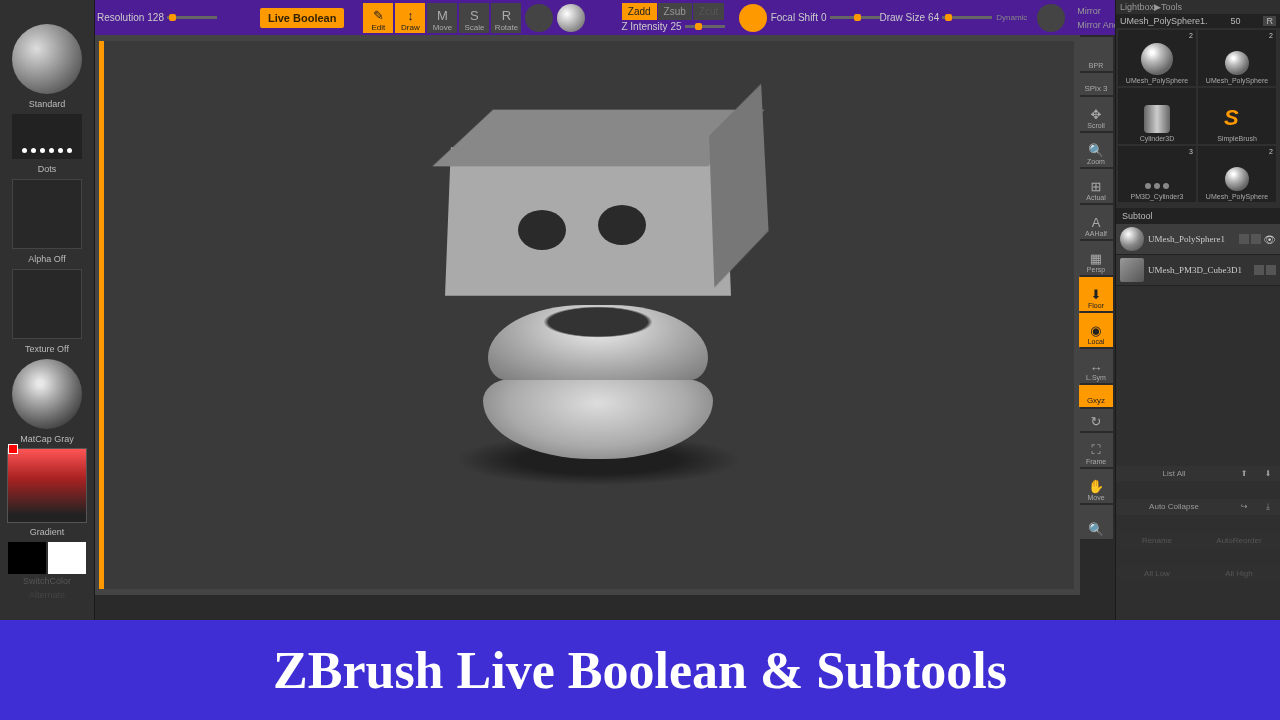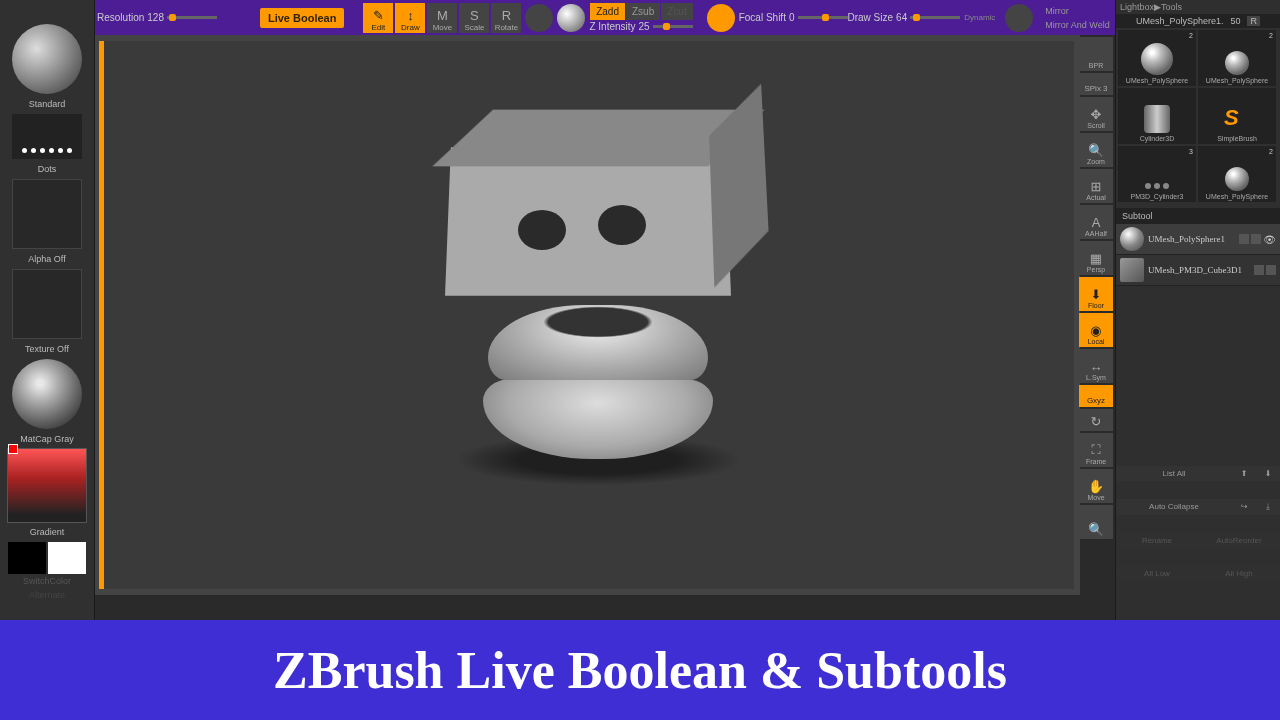--- a/index.html
+++ b/index.html
@@ -8,21 +8,21 @@
 .t-label { color: #bbb; padding: 2px 5px; }
 .slider-group { display: flex; align-items: center; gap: 3px; min-width: 90px; }
 .slider-group .val { color: #ccc; }
 .slider-track { width: 50px; height: 3px; background: #666; position: relative; }
 .slider-thumb { width: 7px; height: 7px; background: #f90; border-radius: 2px; position: absolute; top: -2px; }
 .top-buttons { display: flex; gap: 2px; margin-left: 15px; }
 .tbtn { width: 30px; height: 30px; background: #444; border: none; color: #aaa; font-size: 8px; display: flex; flex-direction: column; align-items: center; justify-content: flex-end; padding-bottom: 1px; cursor: pointer; }
 .tbtn.orange { background: #f90; color: #222; }
 .live-bool { background: #f90; color: #332200; padding: 4px 8px; font-size: 11px; font-weight: bold; border-radius: 2px; cursor: pointer; }
 .round-btn { width: 28px; height: 28px; background: #444; border-radius: 50%; border: none; cursor: pointer; }
-.z-chips { display: flex; gap: 0; align-items: flex-end; }
+.z-chips { display: flex; gap: 0; align-items: center; margin-left: 32px; }
 .z-chip { padding: 3px 6px; font-size: 10px; background: #444; color: #999; cursor: pointer; }
 .z-chip.on { background: #f90; color: #222; }
 .mirror-block { display: flex; flex-direction: column; font-size: 9px; color: #999; margin-left: 4px; }
 .mirror-block div { padding: 2px 4px; cursor: pointer; }
 
 .left-bar { position: absolute; top: 0; left: 0; width: 95px; height: 720px; background: #303030; border-right: 1px solid #1a1a1a; display: flex; flex-direction: column; align-items: center; padding-top: 3px; }
 .left-bar .section-label { font-size: 9px; color: #bbb; padding: 2px; }
 .brush-prev { width: 70px; height: 70px; background: radial-gradient(circle at 35% 35%, #ddd, #888 50%, #555 80%); border-radius: 50%; margin: 3px; cursor: pointer; }
 .stroke-prev { width: 70px; height: 45px; background: #222; margin: 3px; display: flex; align-items: flex-end; justify-content: center; cursor: pointer; }
 .dots { display: flex; gap: 4px; margin-bottom: 6px; }
@@ -34,21 +34,21 @@
 .fill-boxes { display:flex; gap:2px; margin-top: 3px; }
 .fill-boxes div { width: 38px; height: 32px; }
 
 .right-tools { position: absolute; top: 35px; right: 165px; width: 36px; display: flex; flex-direction: column; gap: 2px; padding-top: 2px; }
 .rtbtn { width: 34px; height: 34px; background: #444; border: none; color: #aaa; font-size: 7px; display: flex; flex-direction: column; align-items: center; justify-content: flex-end; padding-bottom: 2px; cursor: pointer; }
 .rtbtn.orange { background: #f90; color: #222; }
 .rtbtn.small { height: 22px; font-size: 8px; }
 
 .right-panel { position: absolute; top: 0; right: 0; width: 165px; height: 720px; background: #2f2f2f; border-left: 1px solid #1a1a1a; font-size: 9px; color: #bbb; }
 .breadcrumb { padding: 2px 4px; color: #999; font-size: 9px; }
-.tool-header { background: #222; padding: 2px 20px; display: flex; justify-content: space-between; }
+.tool-header { background: #222; padding: 2px 4px; display: flex; justify-content: space-between; }
 .tool-tile-grid { display: flex; flex-wrap: wrap; gap: 2px; padding: 2px; }
 .tool-tile { width: 78px; height: 56px; background: #222; display: flex; flex-direction: column; align-items: center; justify-content: flex-end; font-size: 7px; color: #aaa; padding-bottom: 2px; position: relative; cursor: pointer; }
 .tool-tile .badge { position: absolute; top: 2px; right: 3px; color: #ccc; }
 .tool-ball { width: 32px; height: 32px; background: radial-gradient(circle at 35% 30%, #fff 5%, #bbb 30%, #666 70%); border-radius: 50%; margin-bottom: 2px; }
 .tool-cyl { width: 26px; height: 28px; background: linear-gradient(90deg,#666,#ccc,#666); border-radius: 4px; margin-bottom: 2px; }
 .tool-s { width: 26px; height: 26px; color:#f90; font-size: 22px; font-weight: bold; font-style: italic; line-height: 1; margin-bottom:2px; }
 
 .subtool-section { margin-top: 4px; }
 .sub-hdr { background: #222; padding: 3px 6px; }
 .sub-item { display:flex; align-items:center; gap:4px; padding:3px 4px; background:#333; border-bottom:1px solid #222; cursor:pointer; }

